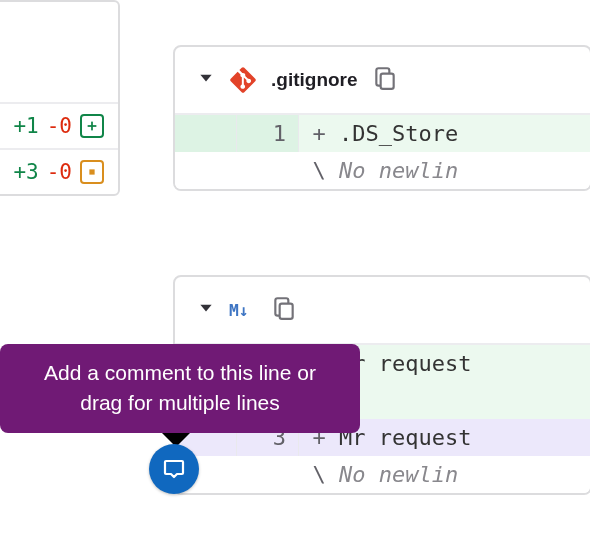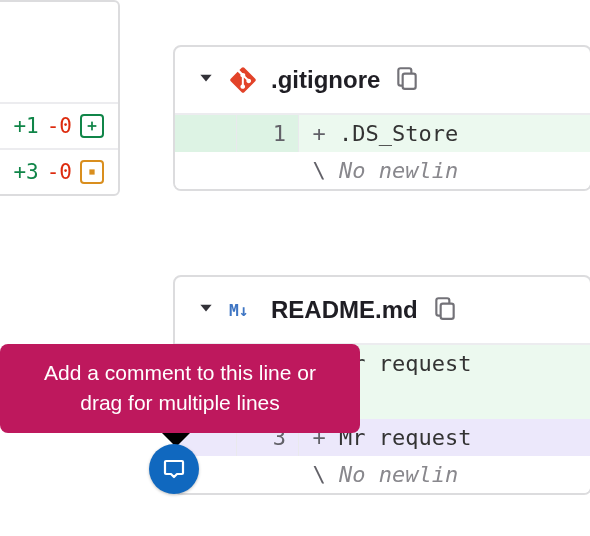--- a/index.html
+++ b/index.html
@@ -72,21 +72,21 @@
     gap: 14px;
     padding: 18px 22px;
     border-bottom: 2px solid #ececef;
   }
   .chevron {
     width: 18px; height: 18px;
     color: #333238;
   }
   .file-icon { width: 28px; height: 28px; display:flex; align-items:center; justify-content:center; }
   .file-name {
-    font-size: 24px;
+    font-size: 19px;
     font-weight: 700;
     color: #1f1e24;
   }
   .copy-btn {
     width: 26px; height: 26px;
     color: #737278;
   }
 
   .diff-lines { }
   .diff-line {
@@ -130,21 +130,21 @@
   .nochange .line-body { background: #fff; }
   .highlight .gut { background: #ece8fb; }
   .highlight .line-body { background: #ece8fb; }
   .plain .gut { border-right-color: transparent; }
 
   
   .tooltip {
     position: absolute;
     left: 0;
     top: 344px;
-    background: #be185d;
+    background: #701a75;
     color: #fff;
     font-size: 21px;
     line-height: 1.45;
     text-align: center;
     border-radius: 8px;
     padding: 14px 24px;
     max-width: 360px;
   }
   .tooltip .arrow {
     position: absolute;
@@ -246,21 +246,20 @@
     <span>
       <svg class="chevron" viewBox="0 0 16 16" fill="currentColor">
           <path d="M3 5l5 6 5-6z"></path>
         </svg>
     </span>
     <span class="file-icon">
       <svg viewBox="0 0 24 16" width="32" height="22">
           <text x="0" y="13" font-family="ui-monospace,Menlo,monospace" font-size="14" font-weight="800" fill="#3e75c3">M↓</text>
         </svg>
     </span>
-    <span class="file-name">README.md</span>
     <span>
       <svg class="copy-btn" viewBox="0 0 24 24" fill="none" stroke="currentColor" stroke-width="2">
           <rect x="8" y="8" width="12" height="14" rx="2"></rect>
           <path d="M16 8V5a2 2 0 0 0-2-2H6a2 2 0 0 0-2 2v12a2 2 0 0 0 2 2h2"></path>
         </svg>
     </span>
   </div>
   <div class="diff-lines mono">
     <div class="diff-line added">
       <div class="gutter">

